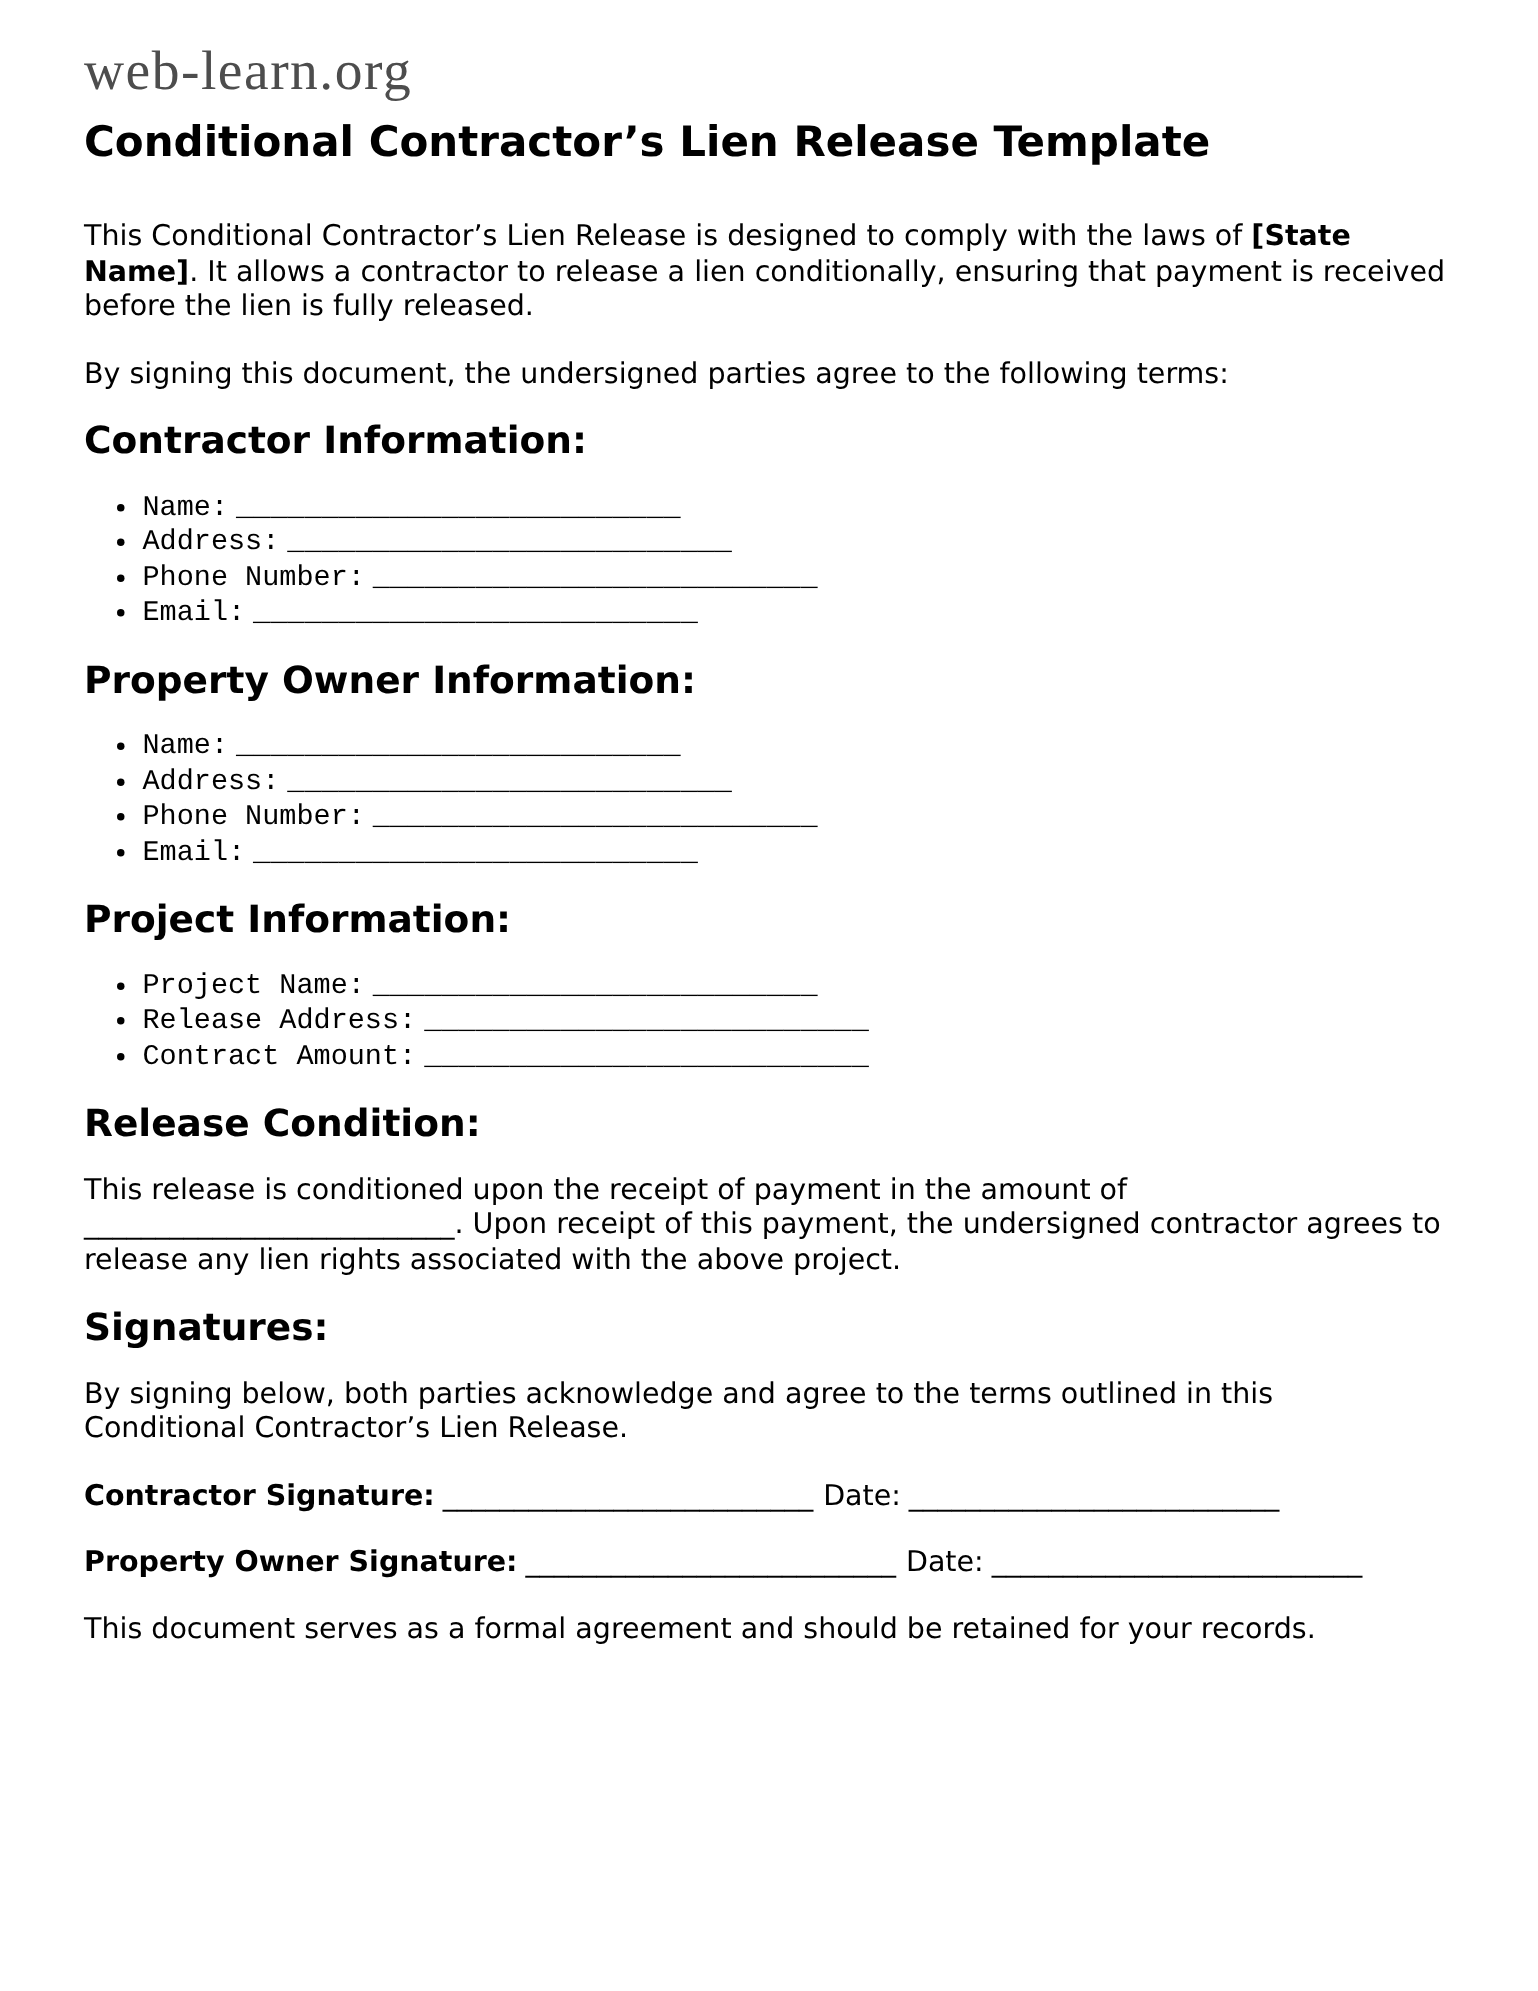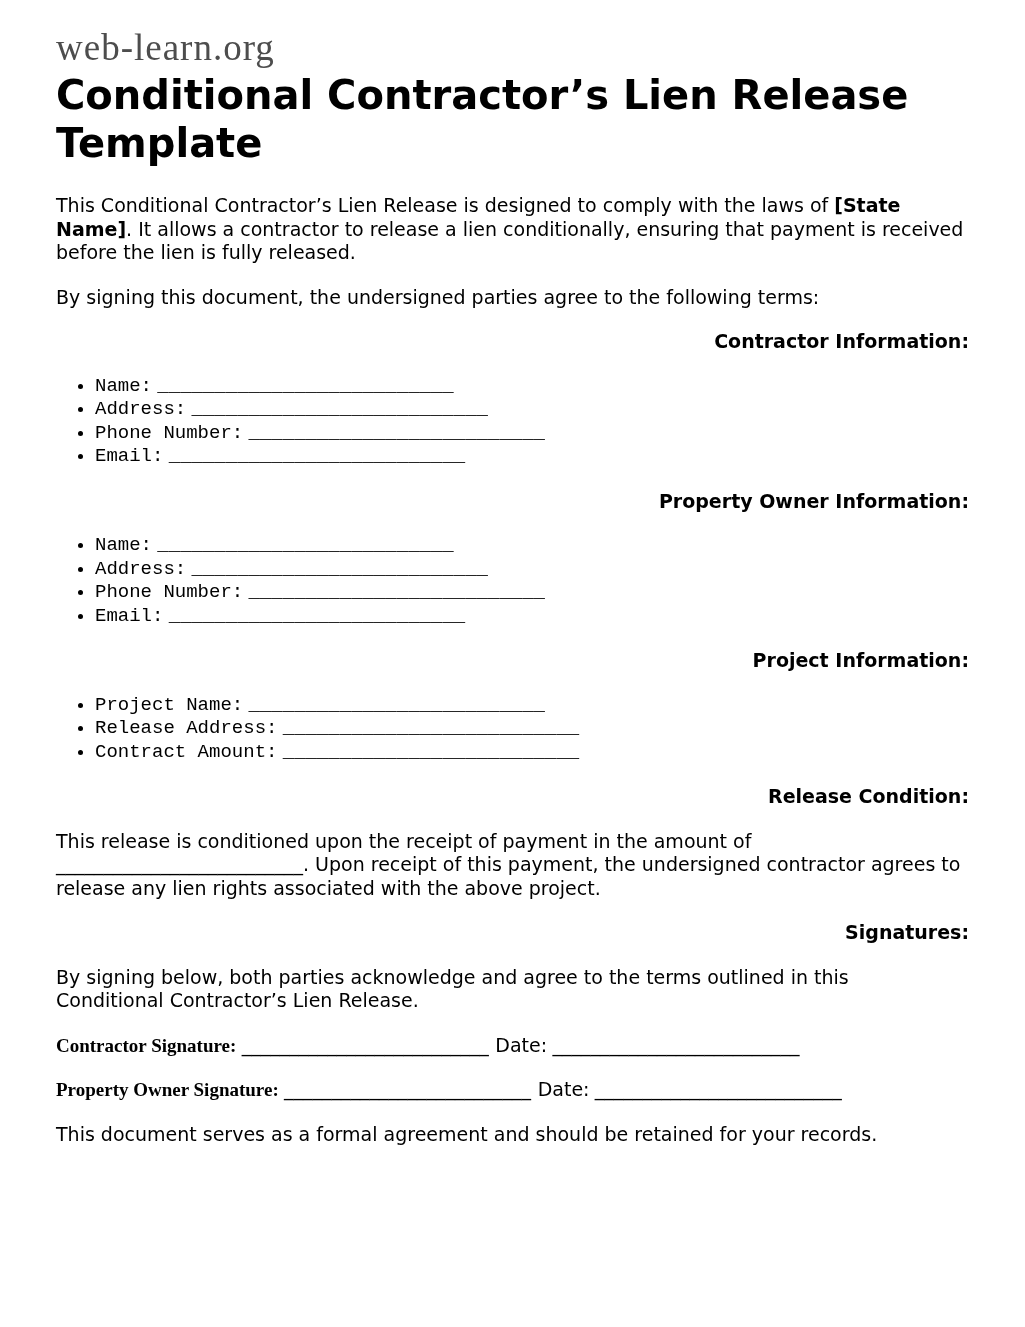--- a/index.html
+++ b/index.html
@@ -16,45 +16,44 @@
   .page { padding: 28px 56px 0 56px; }
 
   .logo {
     font-family: Liberation Serif, serif;
     font-size: 37px;
     line-height: 40px;
     color: #4d4d4d;
     letter-spacing: 1px;
   }
   h1 {
-    font-size: 40px;
+    font-size: 28px;
     line-height: 48px;
     font-weight: bold;
     margin: 3px 0 27px 0;
     max-width: 900px;
   }
   p { margin: 0 0 21px 0; max-width: 912px; }
   p.narrow { max-width: 870px; }
   h2 {
-    font-size: 19px;
+    font-size: 25px;
     line-height: 23.5px;
     font-weight: bold;
     margin: 0 0 21px 0;
-    text-align: right;
   }
   ul {
     margin: 0 0 21px 0;
     padding-left: 39px;
     list-style-type: disc;
     font-family: Liberation Mono, monospace;
   }
   li { margin: 0; }
   .blank { margin-left: 0.28em; white-space: nowrap; }
   .date-label { margin-left: 0.35em; }
-  .sig-row strong { font-weight: bold; font-family: Liberation Serif, serif; }
+  .sig-row strong { font-weight: bold; }
 </style>
 </head>
 <body>
 
 <div class="page">
 
   <div class="logo">web-learn.org</div>
 
   <h1>Conditional Contractor’s Lien Release Template</h1>
 

